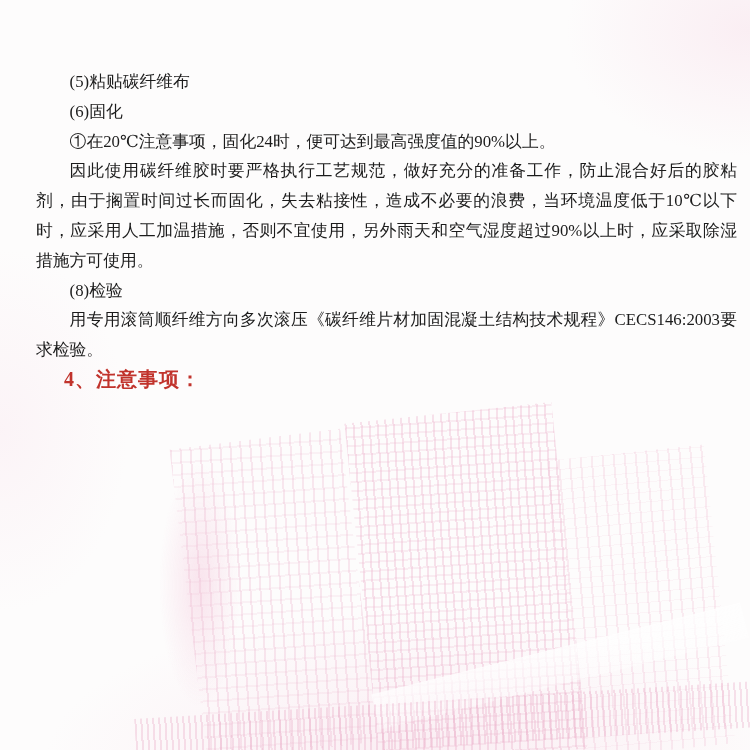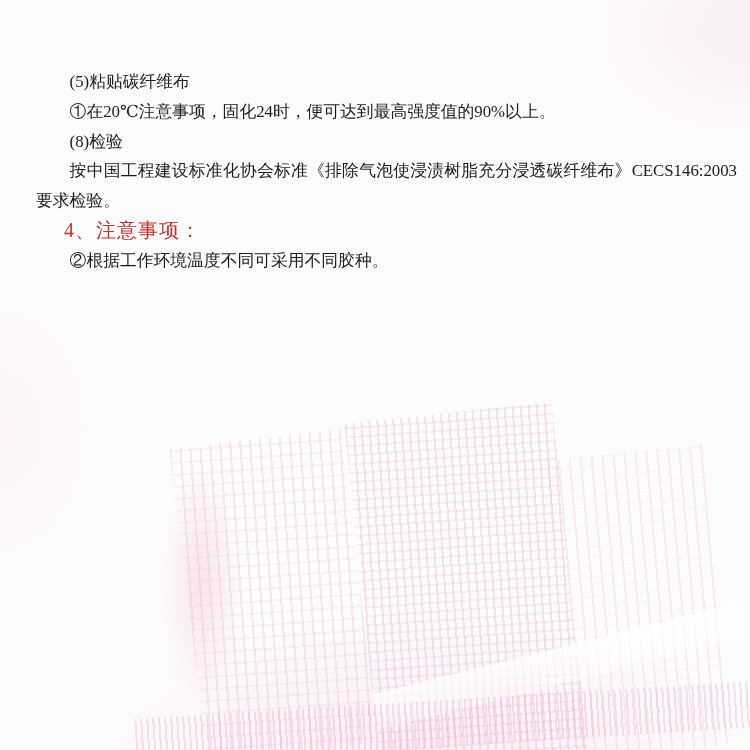--- a/index.html
+++ b/index.html
@@ -47,40 +47,41 @@
     background:linear-gradient(rgba(255,255,255,.85), rgba(255,255,255,.45));
   }
   
   .content{
     position:absolute;left:36px;top:27px;width:701px;z-index:2;
     color:#1c1c1c;font-size:16.8px;line-height:29.8px;margin-top:40px;
   }
   .content p{margin:0;text-align:justify;text-indent:2em;}
   .content p.head{text-align:left;}
   .content p.red-head{
-    color:#c1332c;font-weight:normal;font-size:20px;
+    color:#c1332c;font-weight:bold;font-size:20px;
     text-indent:28px;letter-spacing:1px;text-align:left;
   }
 </style>
 </head>
 <body>
 
 <div class="page">
 
   <div class="watermark">
     <div class="wm wm-blob"></div>
     <div class="wm wm-tower-a"></div>
     <div class="wm wm-tower-b"></div>
     <div class="wm wm-tower-c"></div>
     <div class="wm wm-diag"></div>
     <div class="wm wm-base"></div>
   </div>
 
   <div class="content">
     <p class="head">(5)粘贴碳纤维布</p>
+    <p class="head">(6)固化</p>
     <p>①在20℃注意事项，固化24时，便可达到最高强度值的90%以上。</p>
+    <p>因此使用碳纤维胶时要严格执行工艺规范，做好充分的准备工作，防止混合好后的胶粘剂，由于搁置时间过长而固化，失去粘接性，造成不必要的浪费，当环境温度低于10℃以下时，应采用人工加温措施，否则不宜使用，另外雨天和空气湿度超过90%以上时，应采取除湿措施方可使用。</p>
     <p class="head">(8)检验</p>
-    <p>按中国工程建设标准化协会标准《排除气泡使浸渍树脂充分浸透碳纤维布》CECS146:2003要求检验。</p>
+    <p>用专用滚筒顺纤维方向多次滚压《碳纤维片材加固混凝土结构技术规程》CECS146:2003要求检验。</p>
     <p class="red-head">4、注意事项：</p>
-    <p>②根据工作环境温度不同可采用不同胶种。</p>
   </div>
 
 </div>
 
 </body></html>

